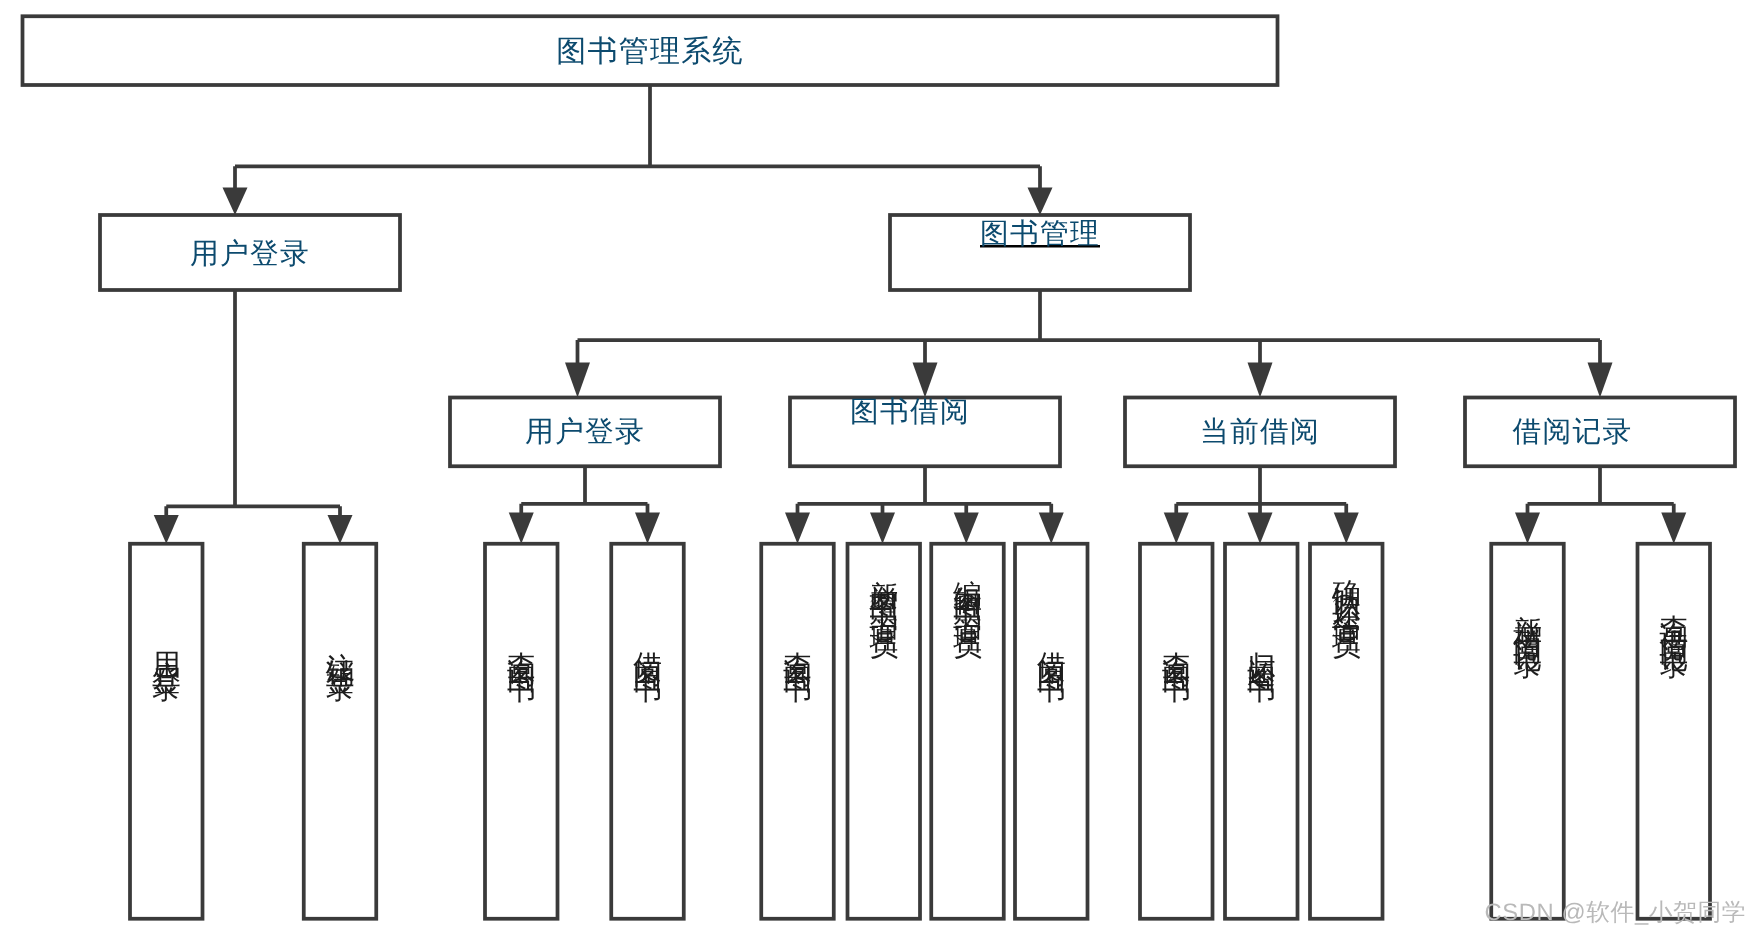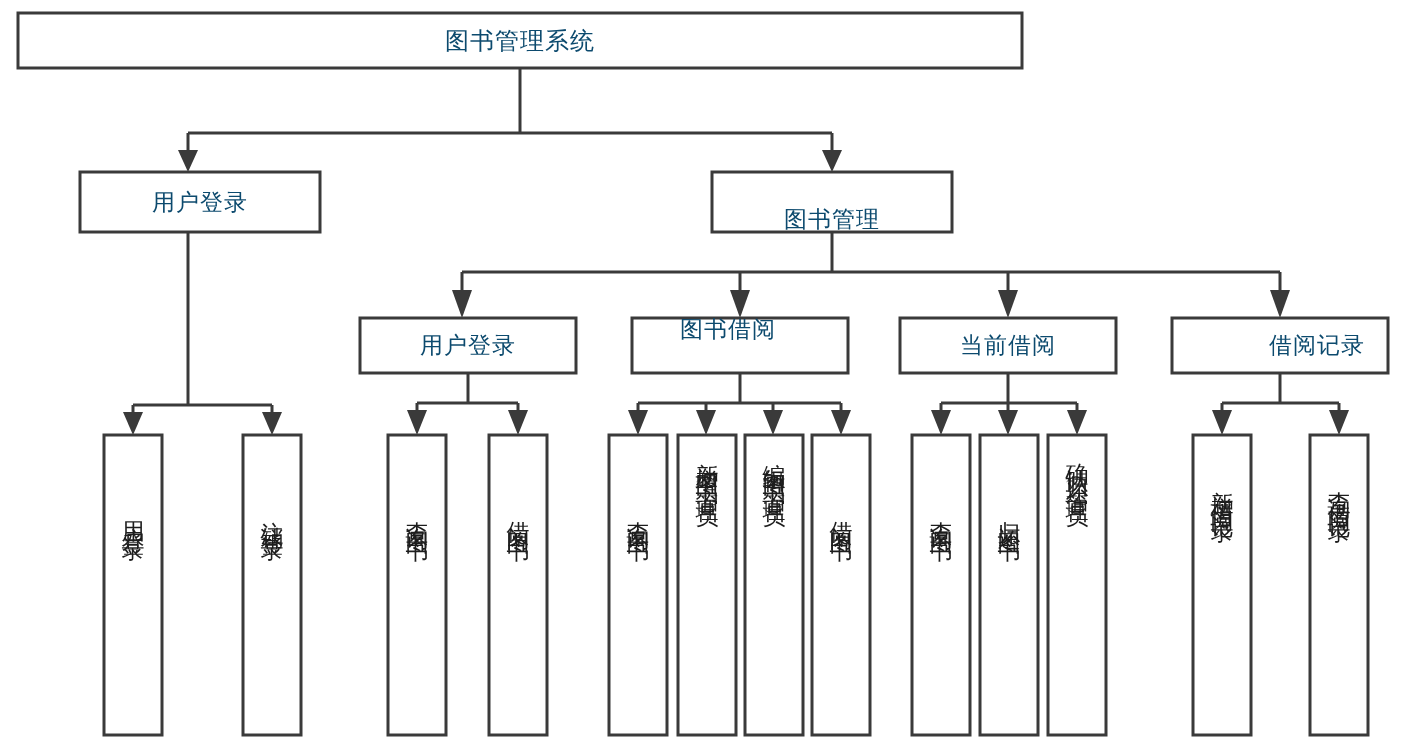--- a/index.html
+++ b/index.html
@@ -139,34 +139,34 @@
     </g>
   </svg>
 
   <div class="h-wrap" style="left:18px;top:13px;width:1004px;height:55px;">
     <span class="h-text title">图书管理系统</span>
   </div>
 
   <div class="h-wrap" style="left:80px;top:172px;width:240px;height:60px;">
     <span class="h-text">用户登录</span>
   </div>
-  <div class="h-wrap" style="left:712px;top:189px;width:240px;height:60px;">
+  <div class="h-wrap" style="left:712px;top:156px;width:240px;height:60px;text-decoration:underline;">
     <span class="h-text">图书管理</span>
   </div>
 
   <div class="h-wrap" style="left:360px;top:318px;width:216px;height:55px;">
     <span class="h-text">用户登录</span>
   </div>
   <div class="h-wrap" style="left:632px;top:302px;width:192px;height:55px;align-items:center;">
     <span class="h-text">图书借阅</span>
   </div>
   <div class="h-wrap" style="left:900px;top:318px;width:216px;height:55px;">
     <span class="h-text">当前借阅</span>
   </div>
-  <div class="h-wrap" style="left:1231px;top:318px;width:172px;height:55px;">
+  <div class="h-wrap" style="left:1172px;top:318px;width:172px;height:55px;">
     <span class="h-text">借阅记录</span>
   </div>
 
   <div class="vert-wrap" style="left:104px;top:435px;width:58px;height:300px;padding-top:68px;">
     <span class="vert-text">用户登录</span>
   </div>
   <div class="vert-wrap" style="left:243px;top:435px;width:58px;height:300px;padding-top:68px;">
     <span class="vert-text">注销登录</span>
   </div>
 
@@ -200,14 +200,15 @@
     <span class="vert-text">确认归还（管理员）</span>
   </div>
 
   <div class="vert-wrap" style="left:1193px;top:435px;width:58px;height:300px;padding-top:38px;">
     <span class="vert-text">新增借阅记录</span>
   </div>
   <div class="vert-wrap" style="left:1310px;top:435px;width:58px;height:300px;padding-top:38px;">
     <span class="vert-text">查询借阅记录</span>
   </div>
 
+  <div class="watermark">CSDN @软件_小贺同学</div>
 
 </div>
 
 </body></html>

